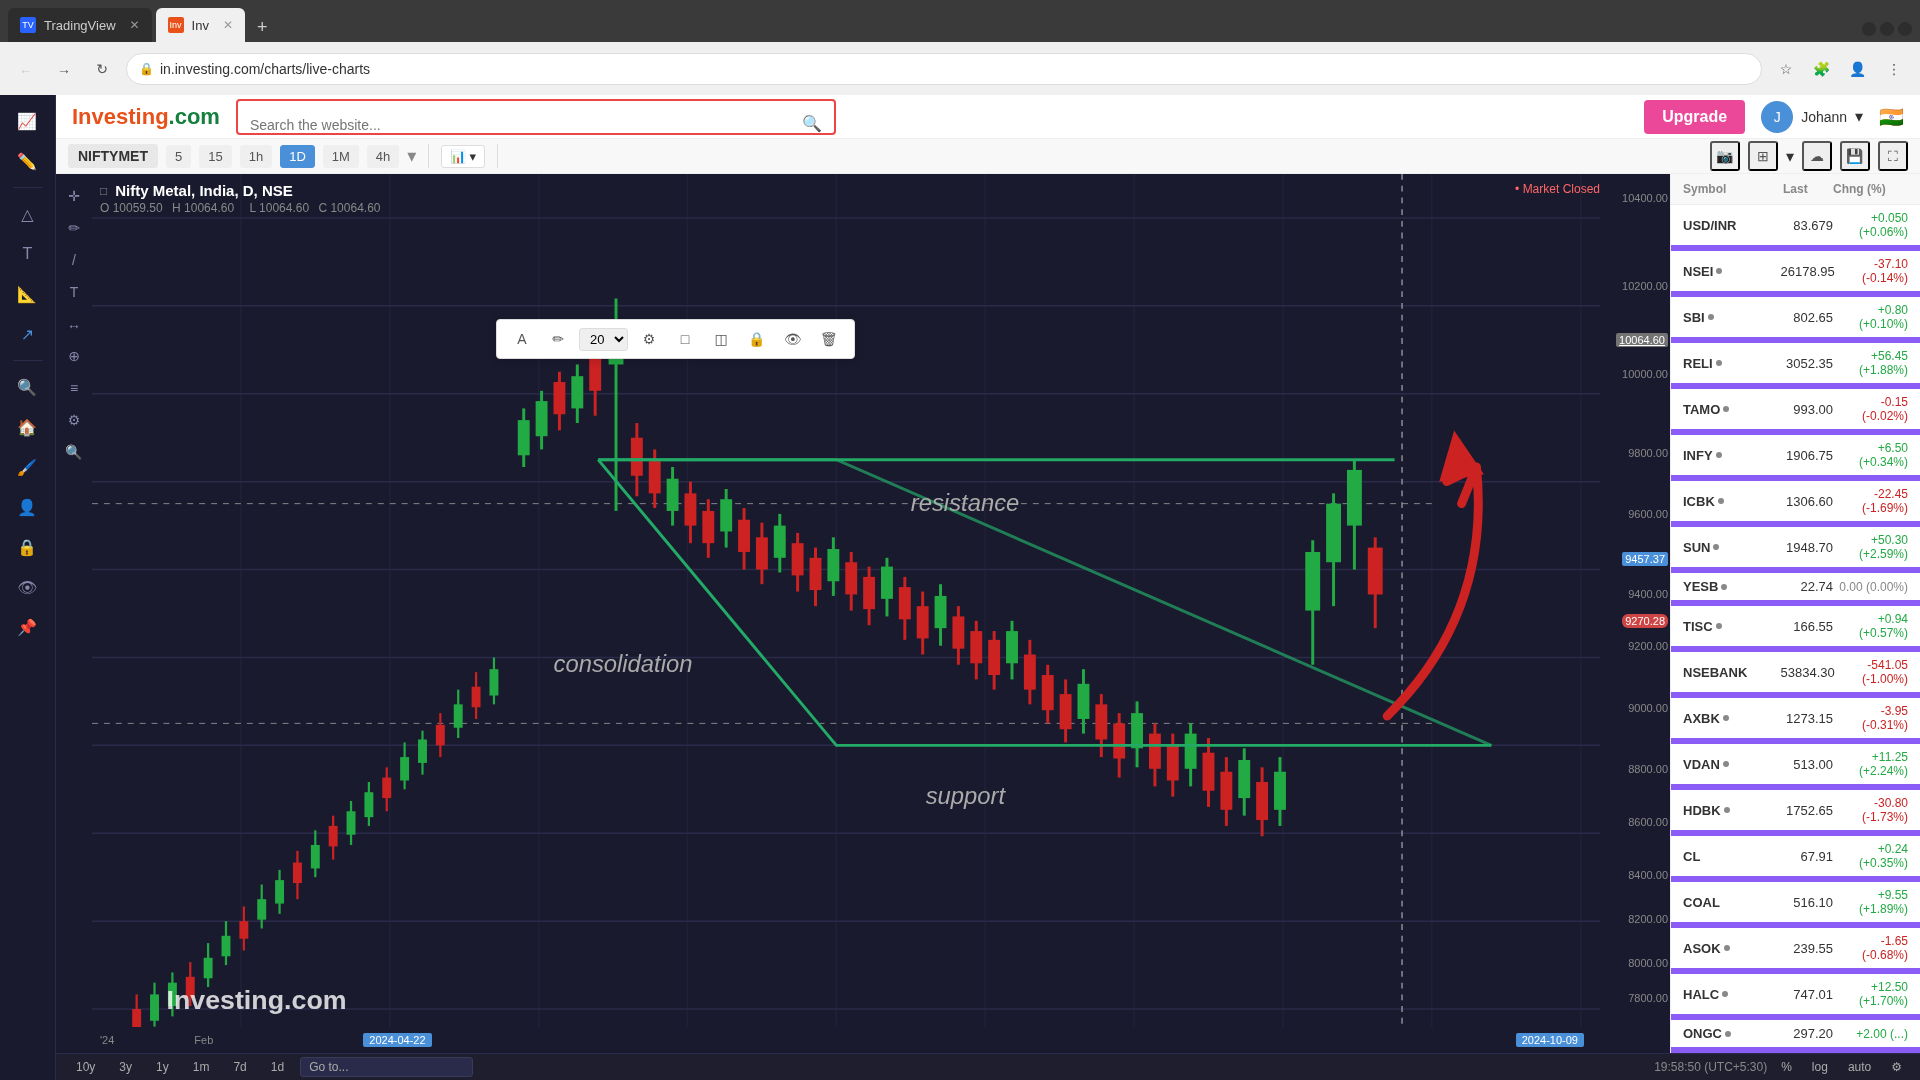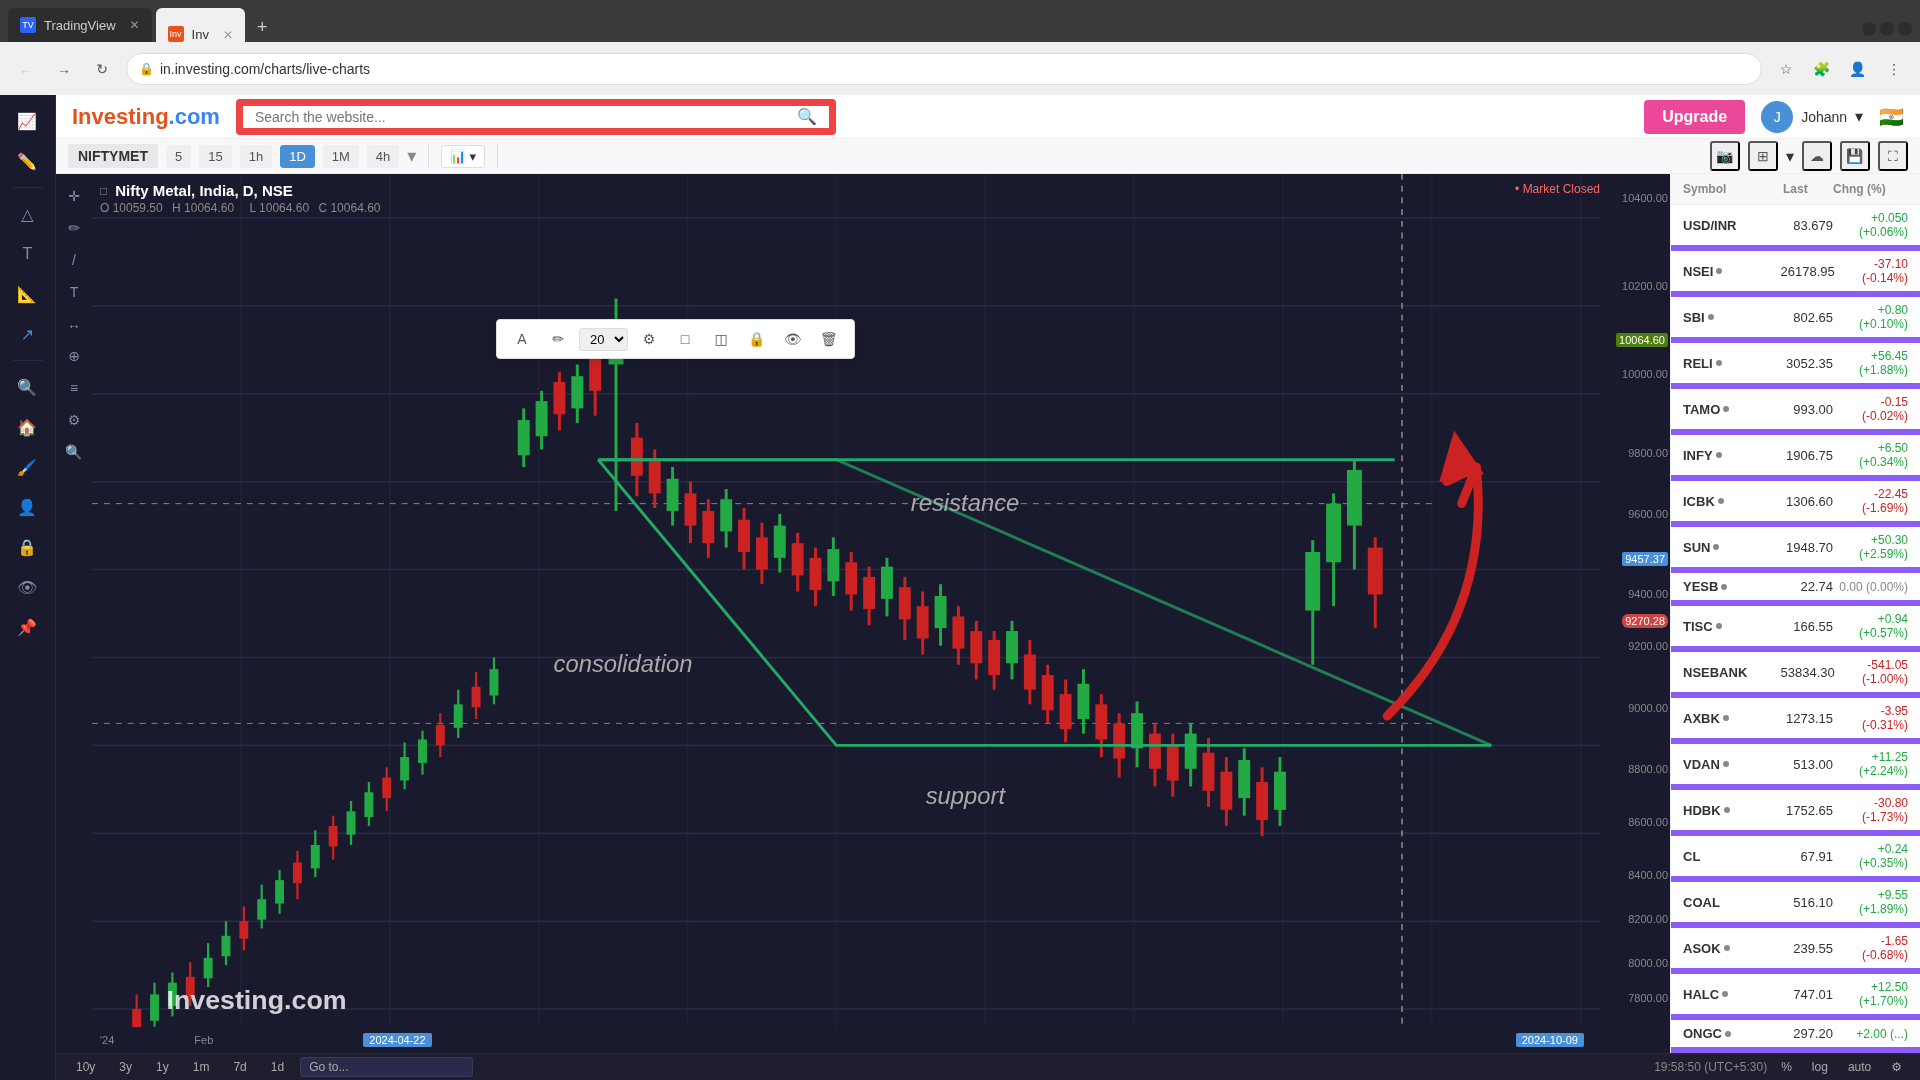--- a/index.html
+++ b/index.html
@@ -1,19 +1,19 @@
 <!DOCTYPE html>
 <html><head>
   <meta charset="utf-8">
   <style>
     * { margin: 0; padding: 0; box-sizing: border-box; }
     body { font-family: Arial, sans-serif; background: #1a1a2e; color: #333; overflow: hidden; width: 1920px; height: 1080px; }
     .tab-bar { background: #3a3a3a; height: 42px; display: flex; align-items: flex-end; padding: 0 8px; gap: 4px; }
     .tab { background: #2d2d2d; height: 34px; display: flex; align-items: center; padding: 0 12px; gap: 8px; font-size: 13px; color: #ccc; border-radius: 6px 6px 0 0; cursor: pointer; }
-    .tab.active { background: #f0f0f0; color: #333; align-items: flex-end; }
+    .tab.active { background: #f0f0f0; color: #333; }
     .tab-icon { width: 16px; height: 16px; background: #888; border-radius: 2px; display:flex; align-items:center; justify-content:center; font-size:10px; }
     .tab-close { margin-left: 6px; color: #999; font-size: 12px; cursor: pointer; }
     .new-tab { background: transparent; border: none; color: #ccc; font-size: 18px; cursor: pointer; padding: 4px 8px; }
     .browser-controls { background: #f0f0f0; height: 53px; display: flex; align-items: center; padding: 0 12px; gap: 10px; }
     .nav-btn { width: 28px; height: 28px; border-radius: 50%; background: transparent; border: none; cursor: pointer; display: flex; align-items: center; justify-content: center; color: #555; font-size: 14px; }
     .nav-btn.disabled { color: #ccc; cursor: default; }
     .address-bar { flex: 1; height: 32px; background: white; border: 1px solid #ddd; border-radius: 16px; display: flex; align-items: center; padding: 0 12px; font-size: 14px; color: #333; }
     .address-icon { color: #4a90d9; margin-right: 6px; font-size: 12px; }
     .toolbar-right { display: flex; align-items: center; gap: 8px; }
     .toolbar-btn { width: 28px; height: 28px; border-radius: 50%; background: transparent; border: none; cursor: pointer; display: flex; align-items: center; justify-content: center; color: #555; font-size: 14px; }
@@ -27,21 +27,21 @@
     .sidebar-icon.active { color: #4a90d9; }
     .sidebar-divider { width: 30px; height: 1px; background: #2a2a4a; margin: 4px 0; }
     
     
     .content-area { flex: 1; display: flex; flex-direction: column; background: #fff; }
     
     
     .top-bar { height: 60px; background: #fff; border-bottom: 1px solid #eee; display: flex; align-items: center; padding: 0 16px; gap: 16px; }
     .logo { font-size: 22px; font-weight: bold; color: #e8521a; white-space: nowrap; }
     .logo span { color: #333; }
-    .search-bar { flex: 1; max-width: 600px; height: 36px; border: 7px solid #ef4444; border-radius: 4px; display: flex; align-items: center; padding: 0 12px; }
+    .search-bar { flex: 1; max-width: 600px; height: 36px; border: 2px solid #ef4444; border-radius: 4px; display: flex; align-items: flex-end; padding: 0 12px; }
     .search-bar input { flex: 1; border: none; outline: none; font-size: 14px; color: #333; }
     .search-icon { color: #888; font-size: 16px; cursor: pointer; }
     .upgrade-btn { background: #ec4899; color: white; border: none; padding: 8px 18px; border-radius: 4px; font-size: 16px; font-weight: bold; cursor: pointer; }
     .user-area { display: flex; align-items: center; gap: 8px; }
     .user-avatar { width: 32px; height: 32px; background: #4a90d9; border-radius: 50%; display: flex; align-items: center; justify-content: center; color: white; font-size: 14px; }
     .user-name { font-size: 14px; color: #333; }
     .flag { font-size: 20px; }
     
     
     .chart-toolbar { height: 48px; background: #f8f8f8; border-bottom: 1px solid #eee; display: flex; align-items: center; padding: 0 12px; gap: 8px; }
@@ -158,21 +158,21 @@
     <div class="sidebar-icon">👤</div>
     <div class="sidebar-icon">🔒</div>
     <div class="sidebar-icon">👁</div>
     <div class="sidebar-icon">📌</div>
   </div>
 
   <div class="content-area">
 
     <div class="top-bar">
       <div class="logo">
-        <span style="color:#e8521a;font-weight:900;text-align:center;">Investing</span><span style="color:#3b82f6;text-align:center;">.com</span>
+        <span style="color:#e8521a;font-weight:900;text-align:center;">Investing</span><span style="color:#15803d;text-align:center;">.com</span>
       </div>
       <div class="search-bar">
         <input type="text" placeholder="Search the website..." style="">
         <span class="search-icon">🔍</span>
       </div>
       <div style="flex:1"></div>
       <button class="upgrade-btn">Upgrade</button>
       <div class="user-area">
         <div class="user-avatar">J</div>
         <span class="user-name">Johann</span>
@@ -502,21 +502,21 @@
           <path d="M 870 370 Q 940 300 930 200 L 910 210 M 930 200 L 920 225" stroke="#cc2222" stroke-width="6" fill="none" stroke-linecap="round" stroke-linejoin="round"></path>
 
           <polygon points="915,175 905,210 935,205" fill="#cc2222"></polygon>
 
           <text x="50" y="570" fill="white" font-size="18" font-weight="bold" opacity="0.8">Investing.com</text>
         </svg>
 
         <div style="position:absolute;top:0;right:0;width:70px;height:100%;background:#1a1a2e;">
           <div style="position:absolute;top:2%;right:2px;color:#888;font-size:11px;">10400.00</div>
           <div style="position:absolute;top:12%;right:2px;color:#888;font-size:11px;">10200.00</div>
-          <div style="position:absolute;top:18%;right:2px;background:#4d7c0f;color:white;padding:1px 3px;border-radius:2px;font-size:11px;">10064.60</div>
+          <div style="position:absolute;top:18%;right:2px;background:#737373;color:white;padding:1px 3px;border-radius:2px;font-size:11px;text-decoration:underline;">10064.60</div>
           <div style="position:absolute;top:22%;right:2px;color:#888;font-size:11px;">10000.00</div>
           <div style="position:absolute;top:31%;right:2px;color:#888;font-size:11px;">9800.00</div>
           <div style="position:absolute;top:38%;right:2px;color:#888;font-size:11px;">9600.00</div>
           <div style="position:absolute;top:43%;right:2px;background:#4a90d9;color:white;padding:1px 3px;border-radius:2px;font-size:11px;">9457.37</div>
           <div style="position:absolute;top:47%;right:2px;color:#888;font-size:11px;">9400.00</div>
           <div style="position:absolute;top:50%;right:2px;background:#cc4444;color:white;padding:1px 3px;border-radius:6px;font-size:11px;">9270.28</div>
           <div style="position:absolute;top:53%;right:2px;color:#888;font-size:11px;">9200.00</div>
           <div style="position:absolute;top:60%;right:2px;color:#888;font-size:11px;">9000.00</div>
           <div style="position:absolute;top:67%;right:2px;color:#888;font-size:11px;text-align:center;">8800.00</div>
           <div style="position:absolute;top:73%;right:2px;color:#888;font-size:11px;">8600.00</div>

